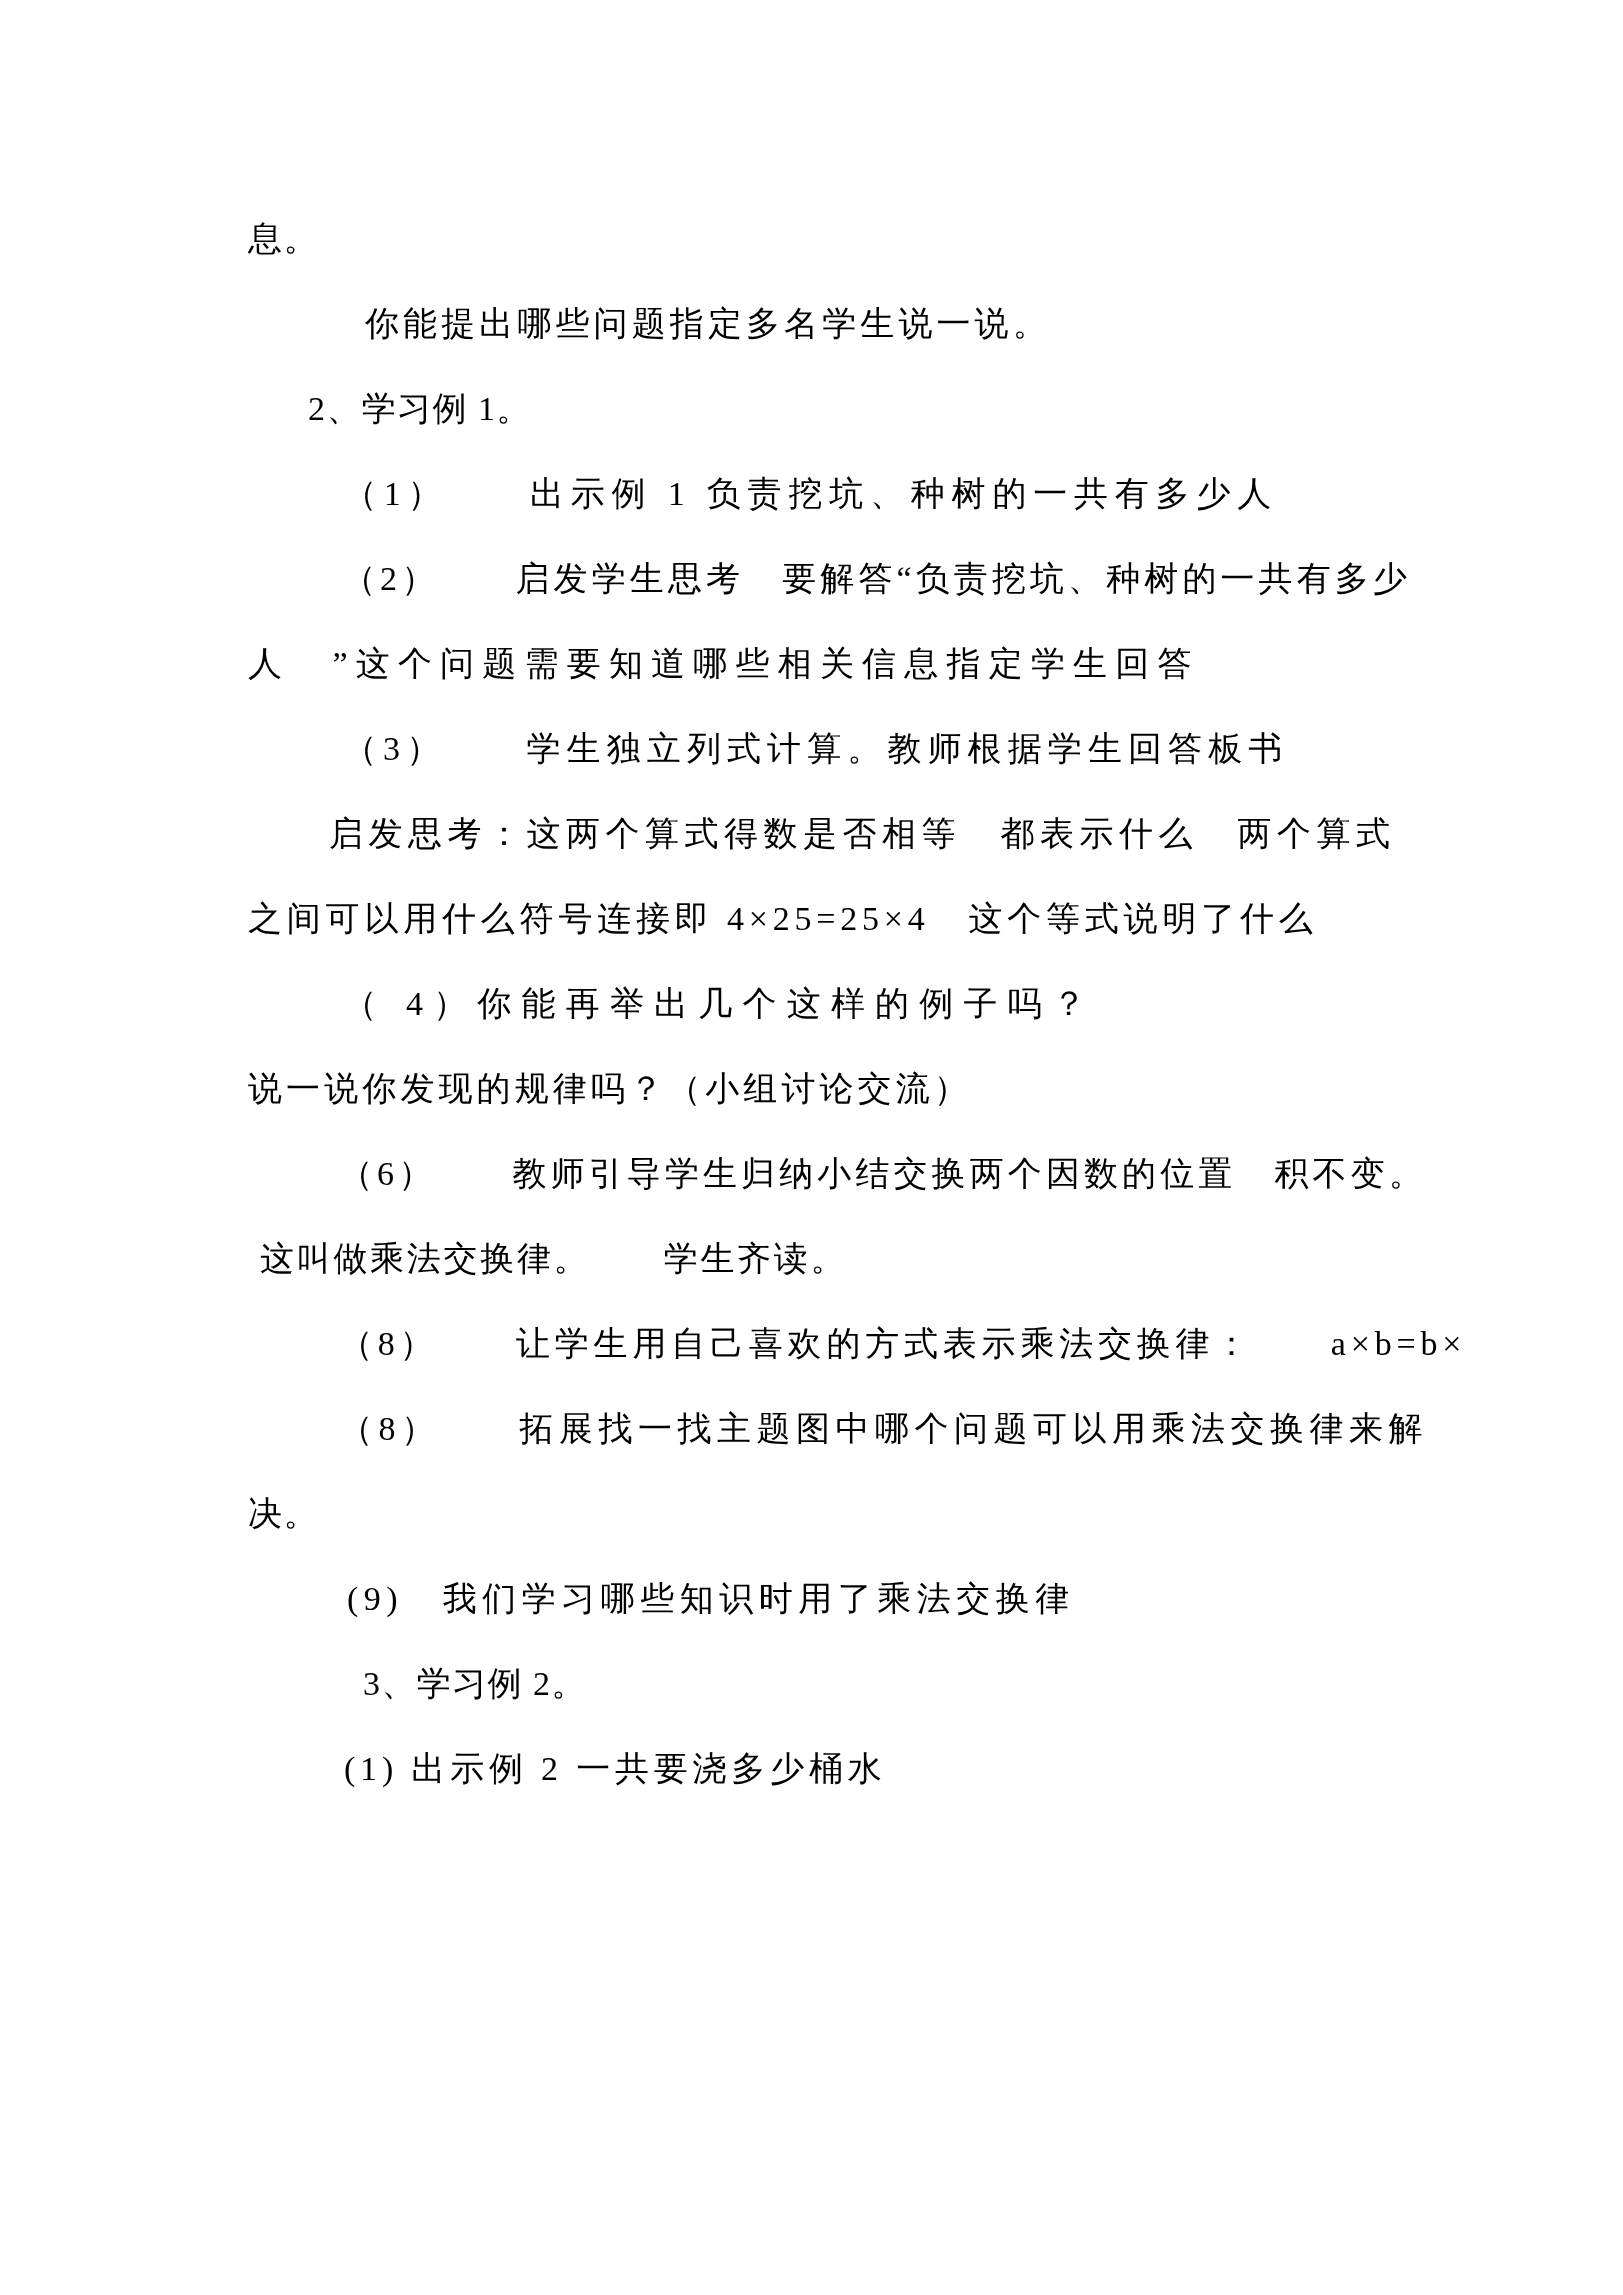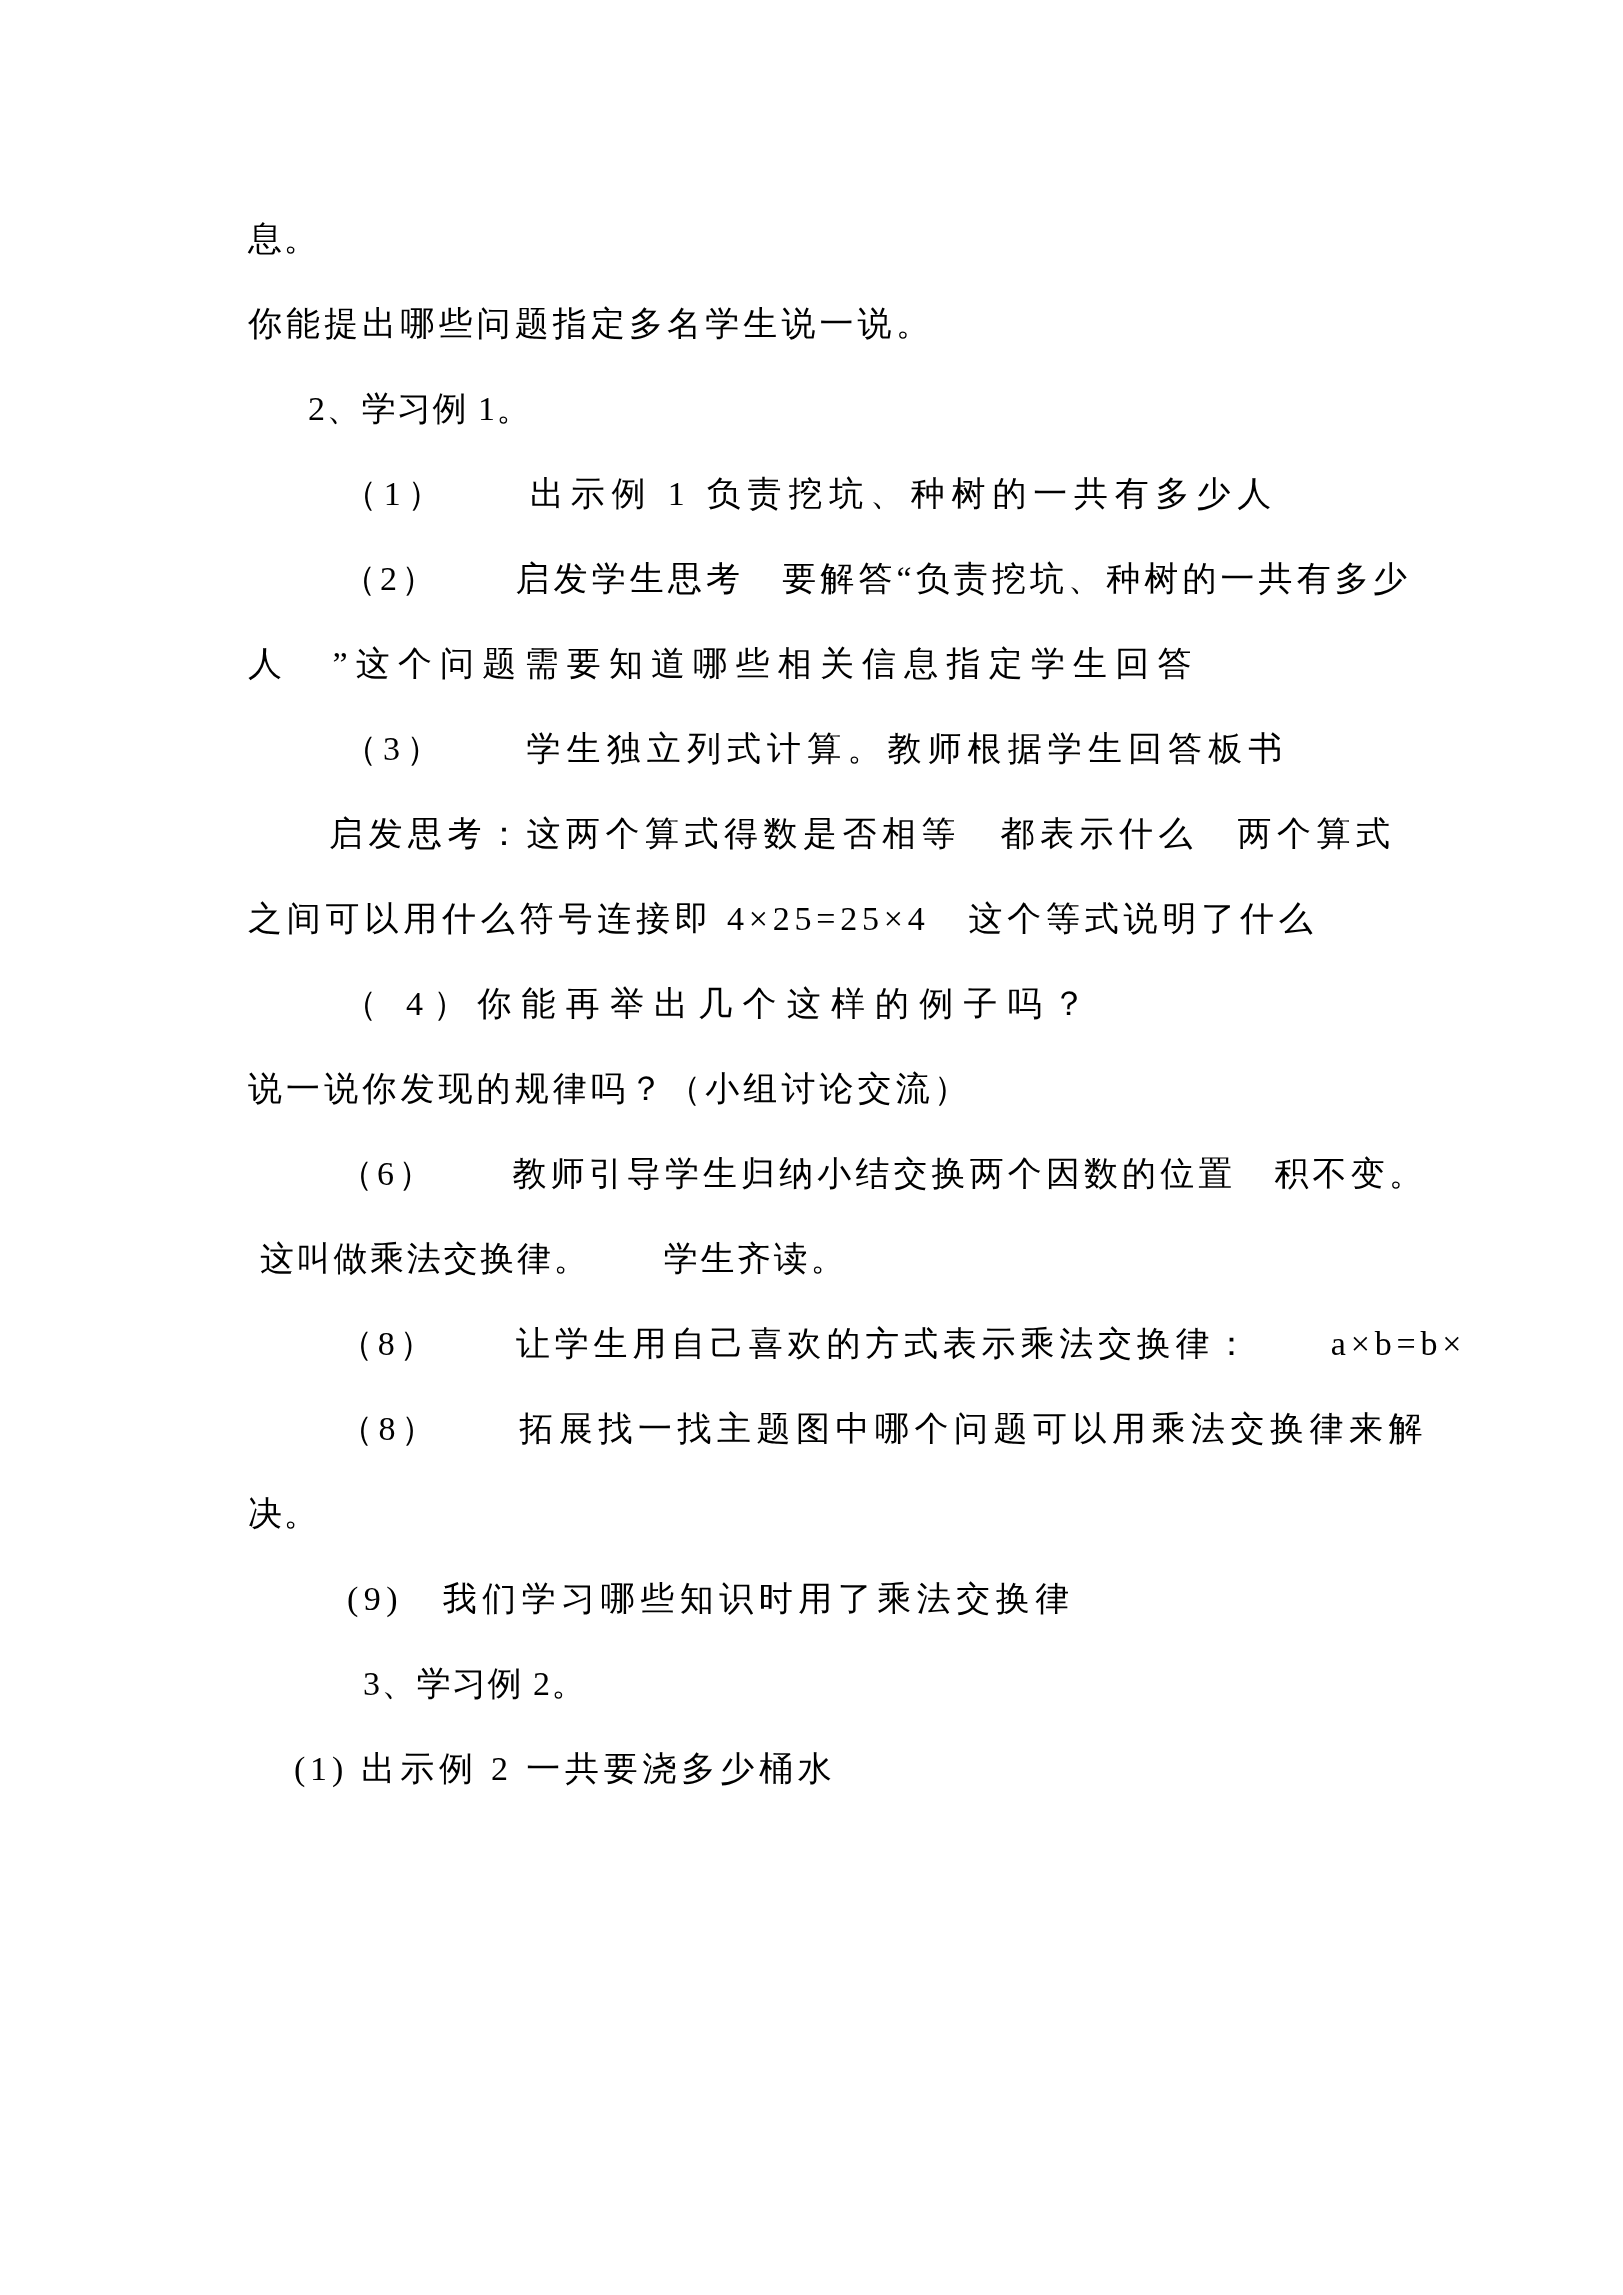--- a/index.html
+++ b/index.html
@@ -30,33 +30,33 @@
     white-space: pre;
     color: #000000;
   }
 </style>
 </head>
 <body>
 
 <div class="page">
   <div class="content">
     <div class="line" style="margin-left:0;    letter-spacing:1.4px">息。</div>
-    <div class="line" style="letter-spacing:4.1px">你能提出哪些问题指定多名学生说一说。</div>
+    <div class="line" style="margin-left:117px;letter-spacing:4.1px">你能提出哪些问题指定多名学生说一说。</div>
     <div class="line" style="margin-left:60px;letter-spacing:1.4px">2、学习例 1。</div>
     <div class="line" style="margin-left:95px;letter-spacing:6.8px">（1）　　出示例 1 负责挖坑、种树的一共有多少人</div>
     <div class="line" style="margin-left:94px;letter-spacing:4.1px">（2）　　启发学生思考　要解答“负责挖坑、种树的一共有多少</div>
     <div class="line" style="margin-left:0;    letter-spacing:8.2px">人　”这个问题需要知道哪些相关信息指定学生回答</div>
     <div class="line" style="margin-left:95px;letter-spacing:6.1px">（3）　　学生独立列式计算。教师根据学生回答板书</div>
     <div class="line" style="margin-left:81px;letter-spacing:5.5px">启发思考：这两个算式得数是否相等　都表示什么　两个算式</div>
     <div class="line" style="margin-left:0;    letter-spacing:4.8px">之间可以用什么符号连接即 4×25=25×4　这个等式说明了什么</div>
     <div class="line" style="margin-left:95px;letter-spacing:10.2px">（ 4）你能再举出几个这样的例子吗？</div>
     <div class="line" style="margin-left:0;    letter-spacing:4.1px">说一说你发现的规律吗？（小组讨论交流）</div>
     <div class="line" style="margin-left:91px;letter-spacing:4.1px">（6）　　教师引导学生归纳小结交换两个因数的位置　积不变。</div>
     <div class="line" style="margin-left:12px;    letter-spacing:2.7px">这叫做乘法交换律。　　学生齐读。</div>
     <div class="line" style="margin-left:91px;letter-spacing:4.8px">（8）　　让学生用自己喜欢的方式表示乘法交换律：　　a×b=b×</div>
     <div class="line" style="margin-left:91px;letter-spacing:5.5px">（8）　　拓展找一找主题图中哪个问题可以用乘法交换律来解</div>
     <div class="line" style="margin-left:0;    letter-spacing:1.4px">决。</div>
     <div class="line" style="margin-left:99px;letter-spacing:5.5px">(9)　我们学习哪些知识时用了乘法交换律</div>
     <div class="line" style="margin-left:115px;letter-spacing:1.4px">3、学习例 2。</div>
-    <div class="line" style="margin-left:46px;letter-spacing:4.8px">(1) 出示例 2 一共要浇多少桶水</div>
+    <div class="line" style="margin-left:96px;letter-spacing:4.8px">(1) 出示例 2 一共要浇多少桶水</div>
   </div>
 </div>
 
 
 </body></html>

